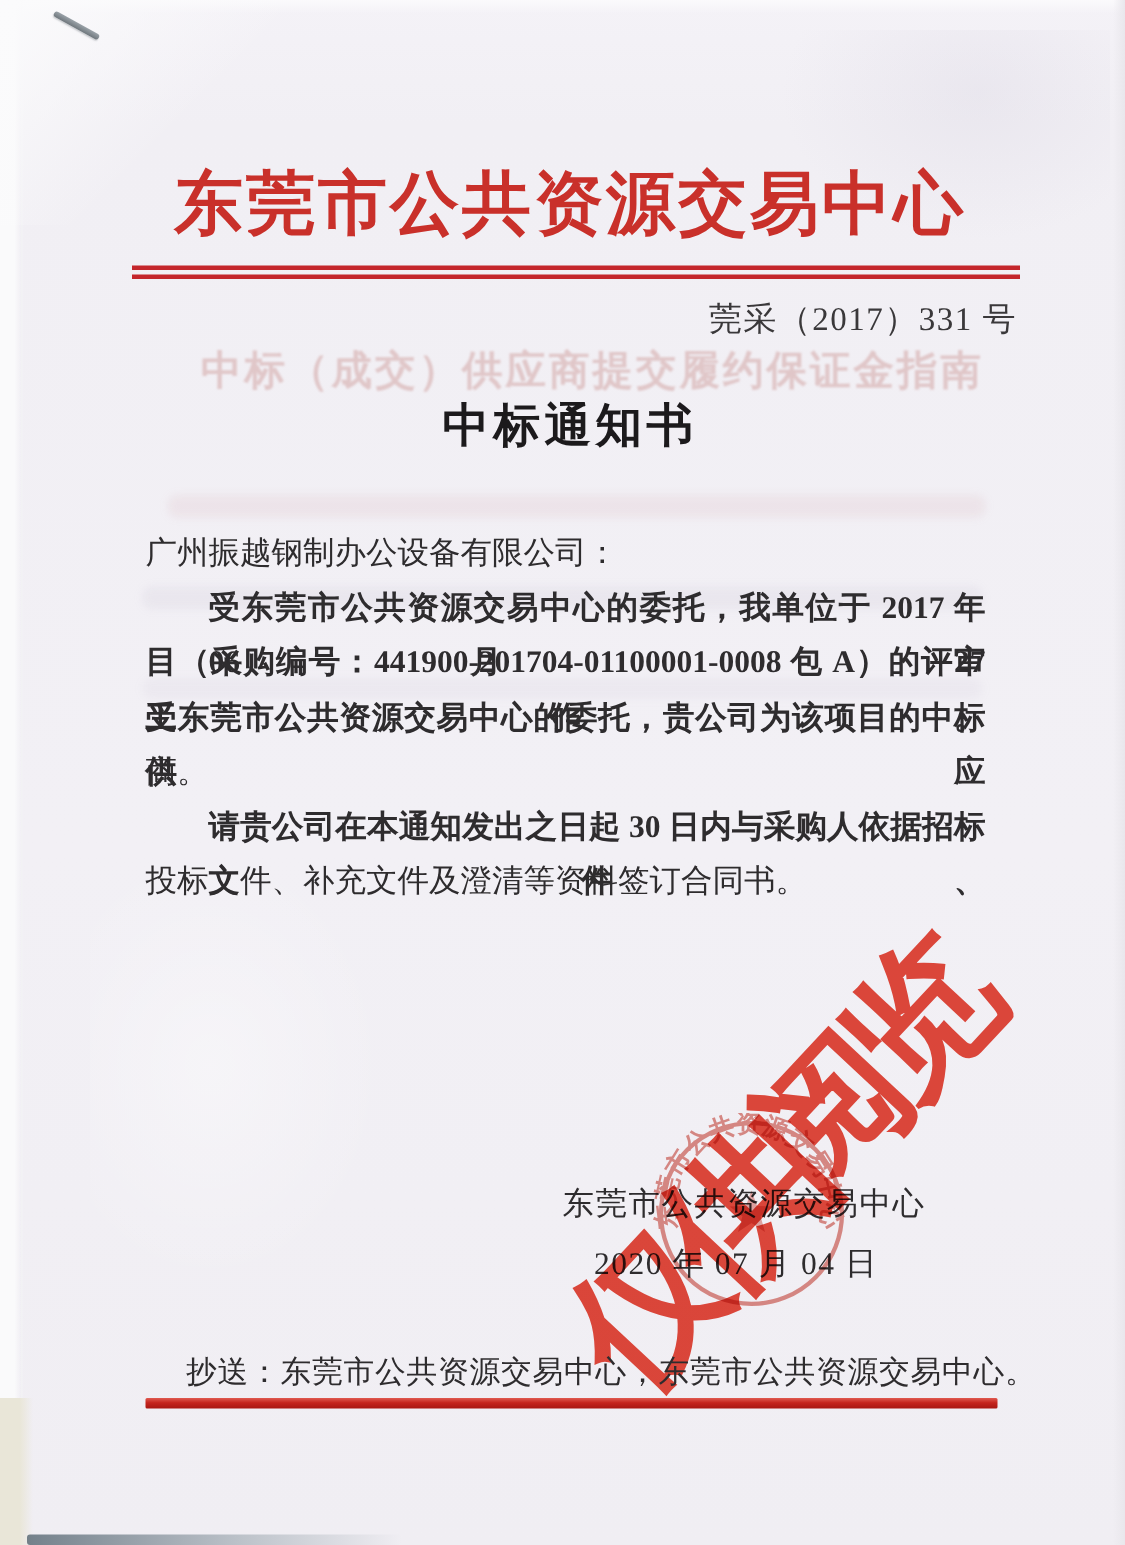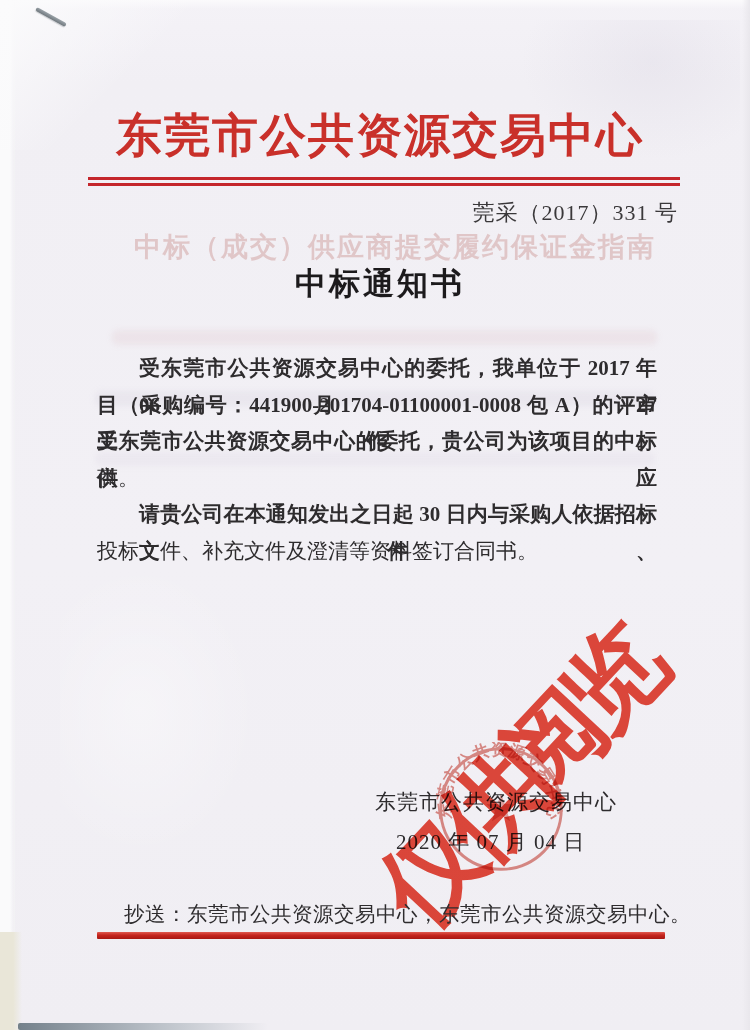--- a/index.html
+++ b/index.html
@@ -88,20 +88,21 @@
   <div class="decor gbar gb2"></div>
   <div class="decor gbar gb3"></div>
 
   <div class="lh-title" style="color:#c9302a;">东莞市公共资源交易中心</div>
   <div class="double-rule" style="border-color:#c4262b;"></div>
   <div class="doc-number">莞采（2017）331 号</div>
 
   <h1 class="doc-title">中标通知书</h1>
 
   <div class="body-block">
+    <div class="bl">广州振越钢制办公设备有限公司：</div>
     <div class="bl j ind">受东莞市公共资源交易中心的委托，我单位于 2017 年 06 月 27</div>
     <div class="bl j">目（采购编号：441900-201704-01100001-0008 包 A）的评审工作。</div>
     <div class="bl j">受东莞市公共资源交易中心的委托，贵公司为该项目的中标供应</div>
     <div class="bl">商。</div>
     <div class="bl j ind">请贵公司在本通知发出之日起 30 日内与采购人依据招标文件、</div>
     <div class="bl">投标文件、补充文件及澄清等资料签订合同书。</div>
   </div>
 
   <div class="sig-org">东莞市公共资源交易中心</div>
   <div class="sig-date">2020 年 07 月 04 日</div>

